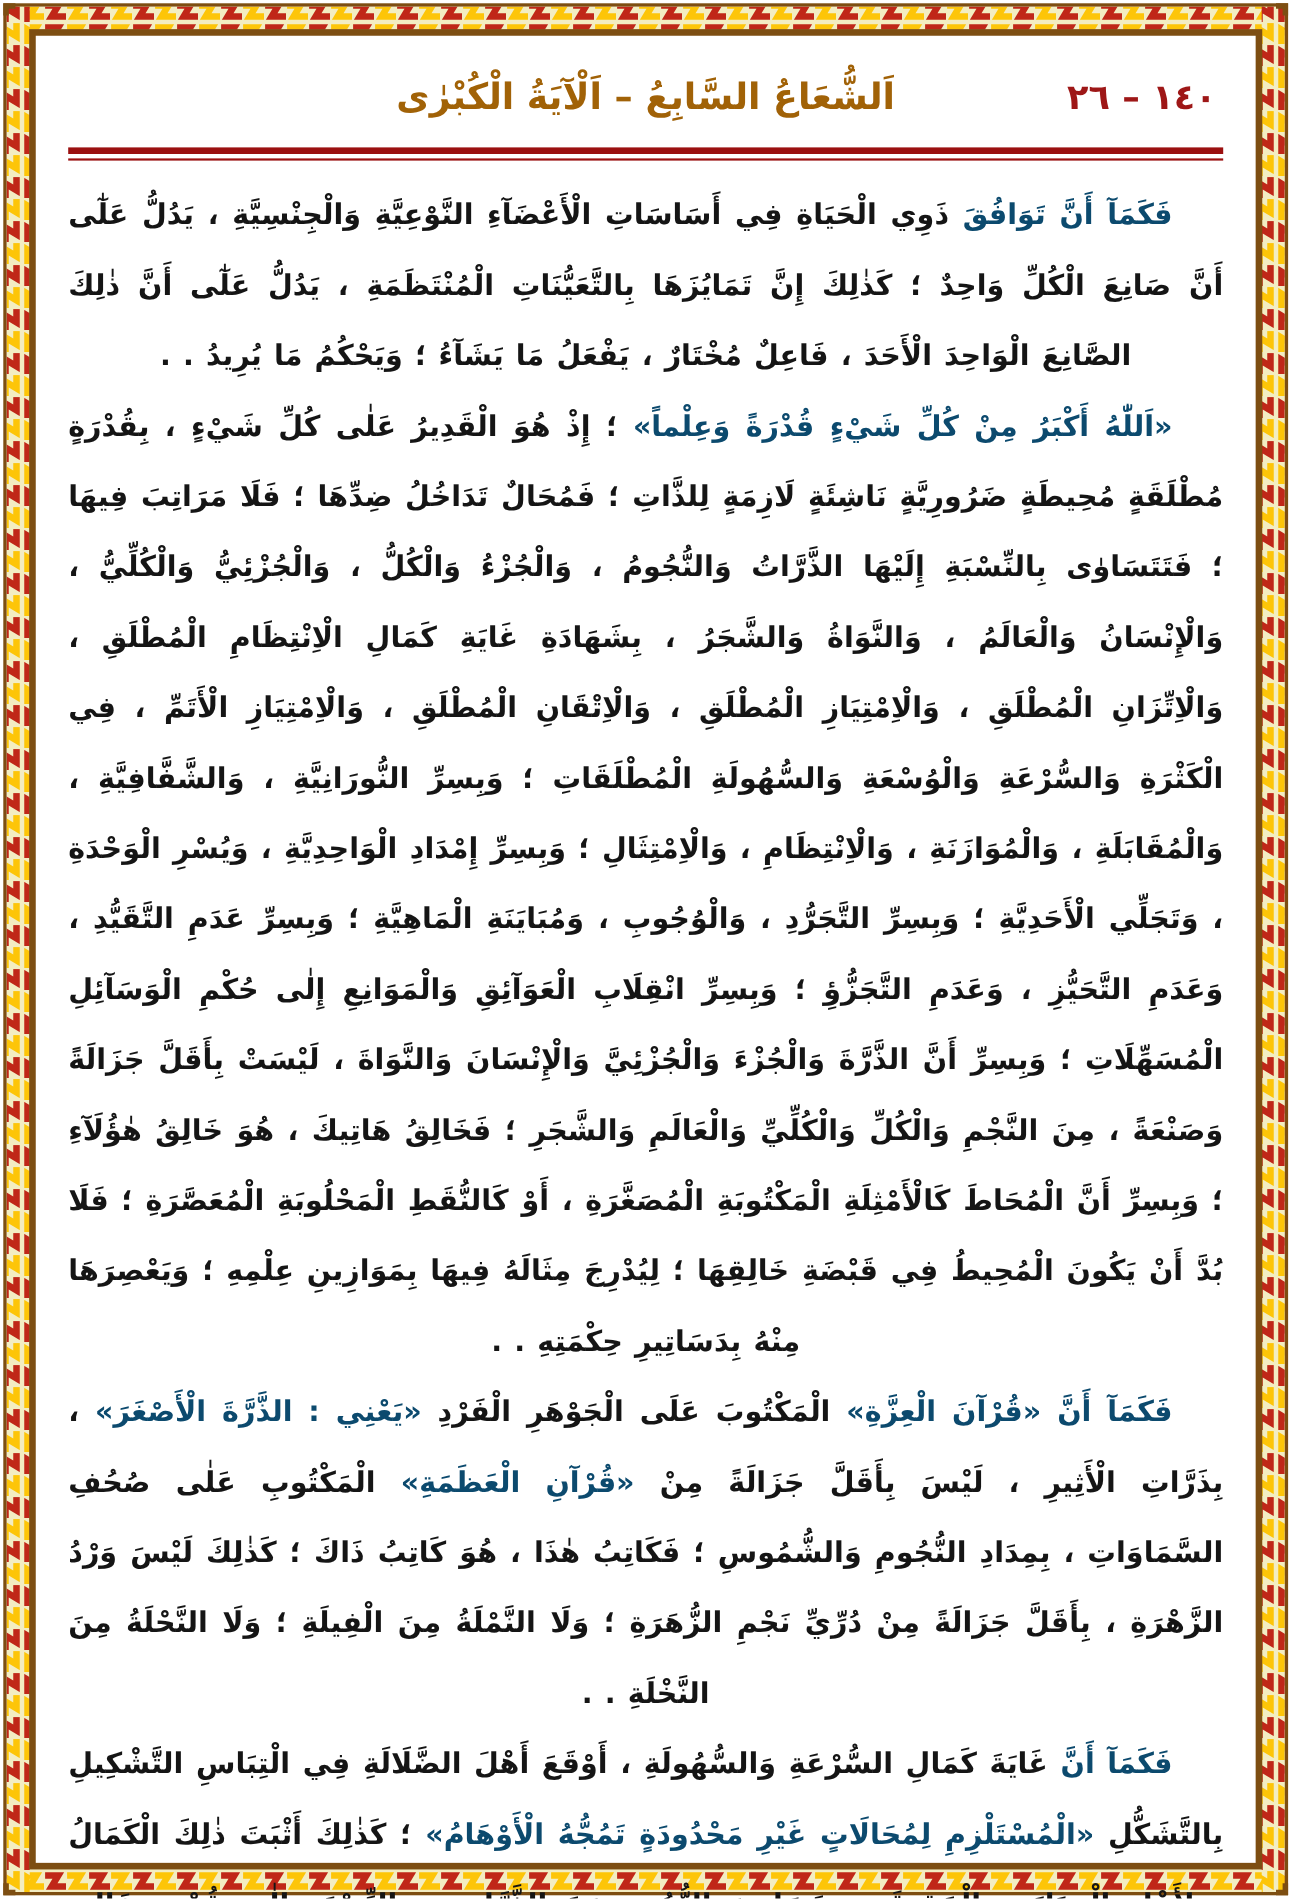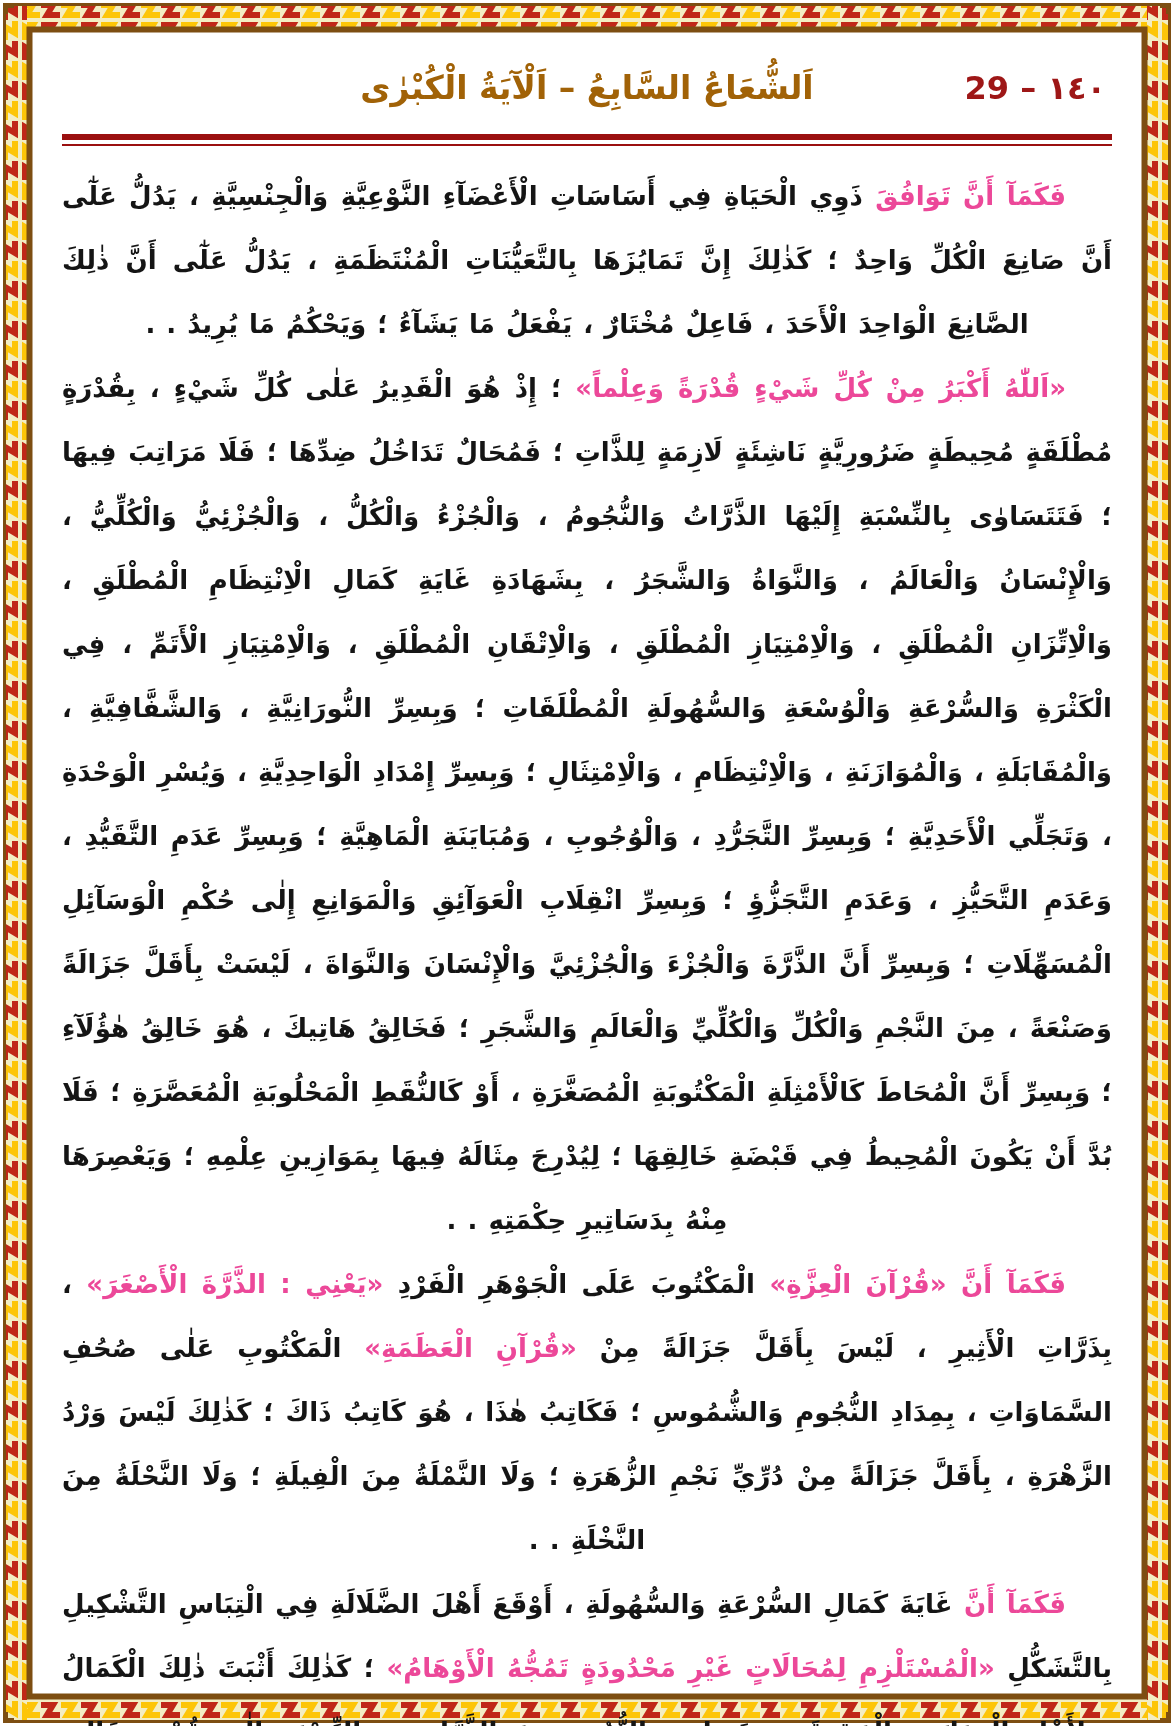--- a/index.html
+++ b/index.html
@@ -24,21 +24,21 @@
   .double-rule{
     height:4px;margin-top:6px;
     border-top:6px solid #9b1010;border-bottom:2px solid #9b1010;
   }
   .body-text{margin-top:18px;font-size:26px;font-weight:bold;color:#151515;}
   .para{
     margin:0;line-height:64px;text-align:justify;text-align-last:center;
     text-indent:46px;word-spacing:2px;
   }
   .seg{color:#151515;}
-  .seg.red{color:#ec4899;}
+  .seg.red{color:#0c4a6e;}
 </style>
 </head>
 <body>
 
 <svg class="frame-svg" width="1174" height="1726" viewBox="0 0 1174 1726" xmlns="http://www.w3.org/2000/svg">
   <defs>
     <pattern id="chainH" width="40" height="20" patternUnits="userSpaceOnUse">
       <rect width="40" height="20" fill="#f3edc2"></rect>
       <path d="M1,5 h12 l-6,10 h13" stroke="#c02718" stroke-width="6" fill="none"></path>
       <path d="M21,5 h12 l-6,10 h13" stroke="#fdc508" stroke-width="6" fill="none"></path>
@@ -60,21 +60,21 @@
   <rect x="29.5" y="29.5" width="1115" height="1667" fill="none" stroke="#7d4e12" stroke-width="6"></rect>
 
   <path d="M3,14 L3,3 L14,3 L14,8 L8,8 L8,14 Z" fill="#7d4e12"></path>
   <path d="M1171,14 L1171,3 L1160,3 L1160,8 L1166,8 L1166,14 Z" fill="#7d4e12"></path>
   <path d="M3,1712 L3,1723 L14,1723 L14,1718 L8,1718 L8,1712 Z" fill="#7d4e12"></path>
   <path d="M1171,1712 L1171,1723 L1160,1723 L1160,1718 L1166,1718 L1166,1712 Z" fill="#7d4e12"></path>
 </svg>
 
 <div class="content">
   <div class="header">
-    <span class="page-num">١٤٠ – 29</span>
+    <span class="page-num">١٤٠ – ٢٦</span>
     <div class="page-title">اَلشُّعَاعُ السَّابِعُ – اَلْآيَةُ الْكُبْرٰى</div>
   </div>
   <div class="double-rule"></div>
   <div class="body-text">
       <p class="para"><span class="seg red">فَكَمَآ أَنَّ تَوَافُقَ</span><span class="seg"> ذَوِي الْحَيَاةِ فِي أَسَاسَاتِ الْأَعْضَآءِ النَّوْعِيَّةِ وَالْجِنْسِيَّةِ ، يَدُلُّ عَلٰٓى أَنَّ صَانِعَ الْكُلِّ وَاحِدٌ ؛ كَذٰلِكَ إِنَّ تَمَايُزَهَا بِالتَّعَيُّنَاتِ الْمُنْتَظَمَةِ ، يَدُلُّ عَلٰٓى أَنَّ ذٰلِكَ الصَّانِعَ الْوَاحِدَ الْأَحَدَ ، فَاعِلٌ مُخْتَارٌ ، يَفْعَلُ مَا يَشَآءُ ؛ وَيَحْكُمُ مَا يُرِيدُ . .</span></p>
       <p class="para"><span class="seg red">«اَللّٰهُ أَكْبَرُ مِنْ كُلِّ شَيْءٍ قُدْرَةً وَعِلْماً»</span><span class="seg"> ؛ إِذْ هُوَ الْقَدِيرُ عَلٰى كُلِّ شَيْءٍ ، بِقُدْرَةٍ مُطْلَقَةٍ مُحِيطَةٍ ضَرُورِيَّةٍ نَاشِئَةٍ لَازِمَةٍ لِلذَّاتِ ؛ فَمُحَالٌ تَدَاخُلُ ضِدِّهَا ؛ فَلَا مَرَاتِبَ فِيهَا ؛ فَتَتَسَاوٰى بِالنِّسْبَةِ إِلَيْهَا الذَّرَّاتُ وَالنُّجُومُ ، وَالْجُزْءُ وَالْكُلُّ ، وَالْجُزْئِيُّ وَالْكُلِّيُّ ، وَالْإِنْسَانُ وَالْعَالَمُ ، وَالنَّوَاةُ وَالشَّجَرُ ، بِشَهَادَةِ غَايَةِ كَمَالِ الْاِنْتِظَامِ الْمُطْلَقِ ، وَالْاِتِّزَانِ الْمُطْلَقِ ، وَالْاِمْتِيَازِ الْمُطْلَقِ ، وَالْاِتْقَانِ الْمُطْلَقِ ، وَالْاِمْتِيَازِ الْأَتَمِّ ، فِي الْكَثْرَةِ وَالسُّرْعَةِ وَالْوُسْعَةِ وَالسُّهُولَةِ الْمُطْلَقَاتِ ؛ وَبِسِرِّ النُّورَانِيَّةِ ، وَالشَّفَّافِيَّةِ ، وَالْمُقَابَلَةِ ، وَالْمُوَازَنَةِ ، وَالْاِنْتِظَامِ ، وَالْاِمْتِثَالِ ؛ وَبِسِرِّ إِمْدَادِ الْوَاحِدِيَّةِ ، وَيُسْرِ الْوَحْدَةِ ، وَتَجَلِّي الْأَحَدِيَّةِ ؛ وَبِسِرِّ التَّجَرُّدِ ، وَالْوُجُوبِ ، وَمُبَايَنَةِ الْمَاهِيَّةِ ؛ وَبِسِرِّ عَدَمِ التَّقَيُّدِ ، وَعَدَمِ التَّحَيُّزِ ، وَعَدَمِ التَّجَزُّؤِ ؛ وَبِسِرِّ انْقِلَابِ الْعَوَآئِقِ وَالْمَوَانِعِ إِلٰى حُكْمِ الْوَسَآئِلِ الْمُسَهِّلَاتِ ؛ وَبِسِرِّ أَنَّ الذَّرَّةَ وَالْجُزْءَ وَالْجُزْئِيَّ وَالْإِنْسَانَ وَالنَّوَاةَ ، لَيْسَتْ بِأَقَلَّ جَزَالَةً وَصَنْعَةً ، مِنَ النَّجْمِ وَالْكُلِّ وَالْكُلِّيِّ وَالْعَالَمِ وَالشَّجَرِ ؛ فَخَالِقُ هَاتِيكَ ، هُوَ خَالِقُ هٰؤُلَآءِ ؛ وَبِسِرِّ أَنَّ الْمُحَاطَ كَالْأَمْثِلَةِ الْمَكْتُوبَةِ الْمُصَغَّرَةِ ، أَوْ كَالنُّقَطِ الْمَحْلُوبَةِ الْمُعَصَّرَةِ ؛ فَلَا بُدَّ أَنْ يَكُونَ الْمُحِيطُ فِي قَبْضَةِ خَالِقِهَا ؛ لِيُدْرِجَ مِثَالَهُ فِيهَا بِمَوَازِينِ عِلْمِهِ ؛ وَيَعْصِرَهَا مِنْهُ بِدَسَاتِيرِ حِكْمَتِهِ . .</span></p>
       <p class="para"><span class="seg red">فَكَمَآ أَنَّ «قُرْآنَ الْعِزَّةِ»</span><span class="seg"> الْمَكْتُوبَ عَلَى الْجَوْهَرِ الْفَرْدِ </span><span class="seg red">«يَعْنِي : الذَّرَّةَ الْأَصْغَرَ»</span><span class="seg"> ، بِذَرَّاتِ الْأَثِيرِ ، لَيْسَ بِأَقَلَّ جَزَالَةً مِنْ </span><span class="seg red">«قُرْآنِ الْعَظَمَةِ»</span><span class="seg"> الْمَكْتُوبِ عَلٰى صُحُفِ السَّمَاوَاتِ ، بِمِدَادِ النُّجُومِ وَالشُّمُوسِ ؛ فَكَاتِبُ هٰذَا ، هُوَ كَاتِبُ ذَاكَ ؛ كَذٰلِكَ لَيْسَ وَرْدُ الزَّهْرَةِ ، بِأَقَلَّ جَزَالَةً مِنْ دُرِّيِّ نَجْمِ الزُّهَرَةِ ؛ وَلَا النَّمْلَةُ مِنَ الْفِيلَةِ ؛ وَلَا النَّحْلَةُ مِنَ النَّخْلَةِ . .</span></p>
       <p class="para"><span class="seg red">فَكَمَآ أَنَّ</span><span class="seg"> غَايَةَ كَمَالِ السُّرْعَةِ وَالسُّهُولَةِ ، أَوْقَعَ أَهْلَ الضَّلَالَةِ فِي الْتِبَاسِ التَّشْكِيلِ بِالتَّشَكُّلِ </span><span class="seg red">«الْمُسْتَلْزِمِ لِمُحَالَاتٍ غَيْرِ مَحْدُودَةٍ تَمُجُّهُ الْأَوْهَامُ»</span><span class="seg"> ؛ كَذٰلِكَ أَثْبَتَ ذٰلِكَ الْكَمَالُ ، لِأَهْلِ الْهِدَايَةِ وَالْحَقِيقَةِ ، تَسَاوِيَ النُّجُومِ مَعَ الذَّرَّاتِ ، بِالنِّسْبَةِ إِلٰى قُدْرَةِ خَالِقِ الْكَآئِنَاتِ ؛ </span></p>
     </div>
 </div>

